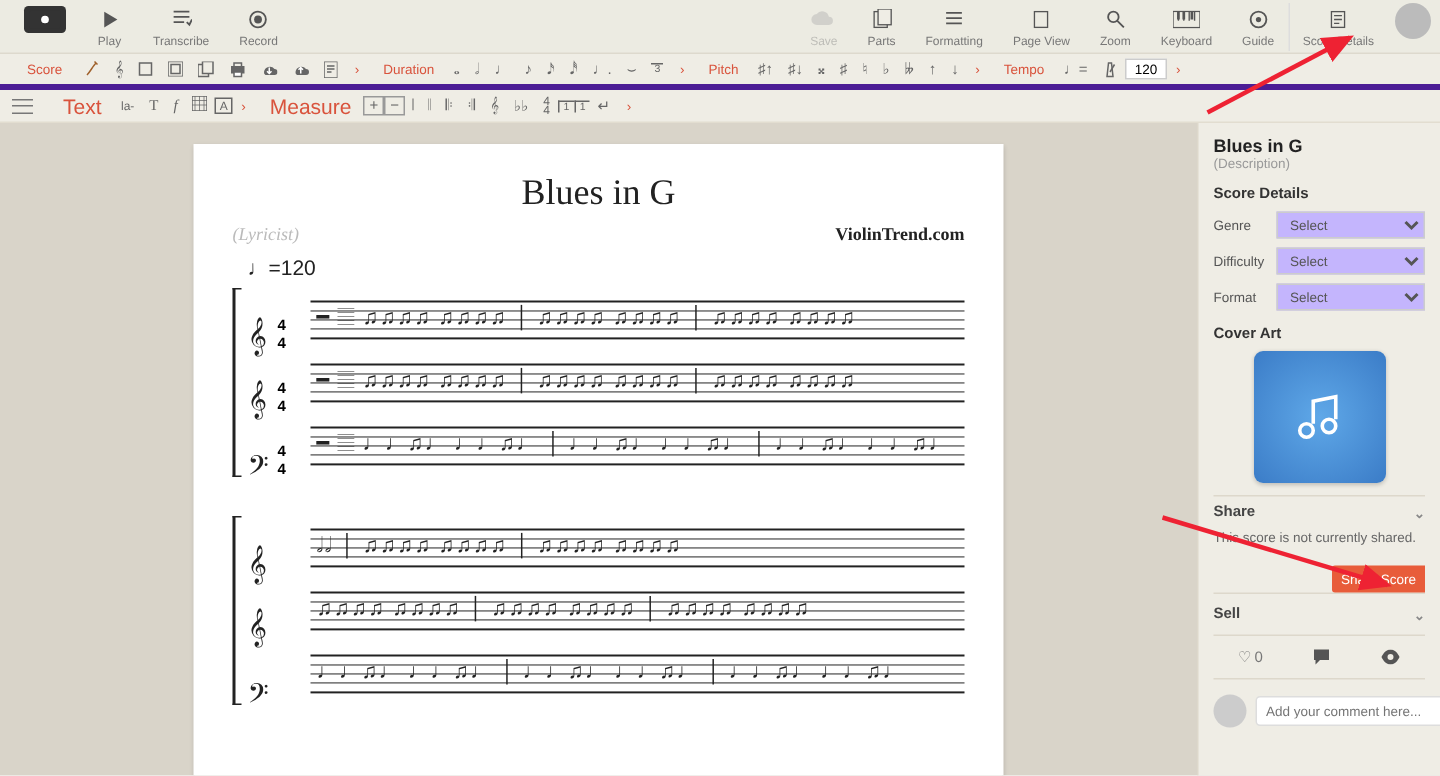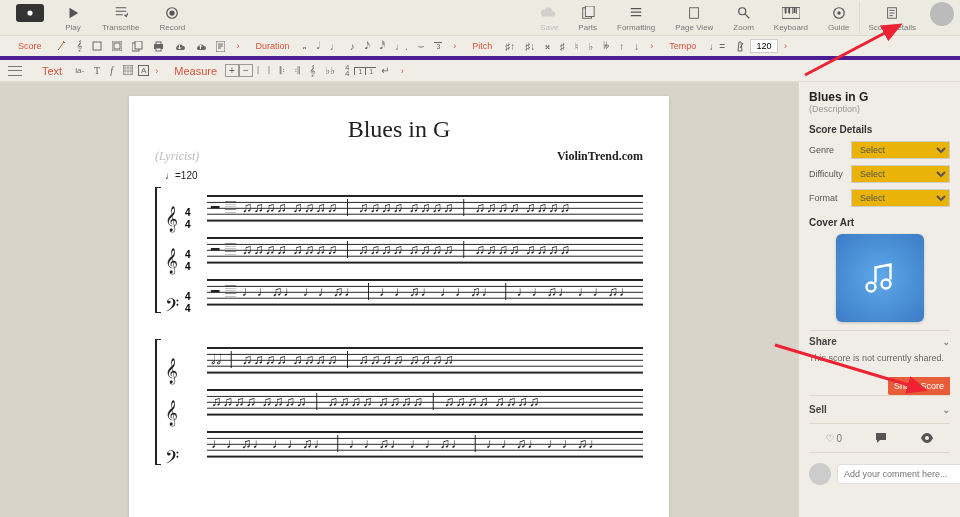--- a/index.html
+++ b/index.html
@@ -22,33 +22,33 @@
 .sec-toolbar .group-label { color: #d9533c; font-size: 9px; margin: 0 8px 0 10px; }
 .sec-toolbar .tool { padding: 0 5px; cursor: pointer; display: inline-flex; align-items: center; height: 100%; }
 .sec-toolbar .tool svg, .sec-toolbar .tool span { color: #666; }
 .sec-toolbar .chev { color: #d9533c; font-size: 9px; padding: 0 6px; }
 .sec-toolbar .tempo-val { border: 1px solid #ccc; padding: 1px 4px; font-size: 9px; background: #fff; width: 28px; text-align: center; }
 
 
 .third-toolbar { height: 22px; background: #efede5; display: flex; align-items: center; padding: 0 8px; font-size: 10px; color: #666; border-bottom: 1px solid #e2ddd0; }
 .third-toolbar .hamburger { width: 14px; height: 10px; display: flex; flex-direction: column; justify-content: space-between; margin-right: 10px; }
 .third-toolbar .hamburger span { height: 1px; background: #777; }
-.third-toolbar .group-label { color: #d9533c; font-size: 11px; margin: 0 8px 0 10px; }
+.third-toolbar .group-label { color: #d9533c; font-size: 14px; margin: 0 8px 0 10px; }
 .third-toolbar .tool { padding: 0 5px; cursor: pointer; }
 .third-toolbar .chev { color: #d9533c; font-size: 9px; padding: 0 6px; }
 
 
 .main { position: absolute; top: 82px; bottom: 0; left: 0; right: 162px; overflow: hidden; display: flex; justify-content: center; }
 .sheet { width: 540px; background: #fff; margin-top: 14px; padding: 20px 26px; box-shadow: 0 1px 3px rgba(0,0,0,0.15); position: relative; height: 500px; }
 .sheet-title { text-align: center; font-family: Georgia, serif; font-size: 24px; color: #222; }
 .sheet-subtitle { text-align: center; font-size: 10px; color: #aaa; margin-top: 2px; }
 .sheet-meta { display: flex; justify-content: space-between; font-size: 12px; margin-top: 6px; }
 .sheet-meta .lyricist { color: #bbb; font-family: Georgia, serif; font-style: italic; }
 .sheet-meta .composer { font-family: Georgia, serif; font-weight: bold; color: #222; }
-.tempo-mark { font-size: 10px; color: #222; margin-top: 6px; margin-left: 10px; }
+.tempo-mark { font-size: 14px; color: #222; margin-top: 6px; margin-left: 10px; }
 
 .system { margin-top: 6px; }
 .staff-row { display: flex; align-items: center; height: 42px; }
 .clef-area { width: 46px; position: relative; }
 .staff-lines { flex: 1; position: relative; height: 30px; }
 .staff-lines::before { content: ''; position: absolute; inset: 0;
   background: repeating-linear-gradient(to bottom, #222 0, #222 0.6px, transparent 0.6px, transparent 6px);
   background-size: 100% 24.6px; background-position: 0 3px; }
 .notes-art { position: absolute; inset: 0; font-size: 14px; color: #222; font-family: Georgia, serif; letter-spacing: 1px; padding-left: 4px; line-height: 30px; white-space: nowrap; overflow: hidden; }
 
@@ -58,21 +58,21 @@
 
 .brace { width: 6px; border-left: 2px solid #222; border-top: 1px solid #222; border-bottom: 1px solid #222; }
 
 
 .right-panel { position: absolute; top: 82px; right: 0; bottom: 0; width: 162px; background: #efede5; border-left: 1px solid #ddd8cb; padding: 8px 10px; font-size: 10px; color: #444; overflow: hidden; }
 .right-panel .score-title { font-weight: bold; font-size: 12px; color: #222; }
 .right-panel .score-desc { color: #999; font-size: 9px; margin-bottom: 10px; }
 .right-panel .section-h { font-weight: bold; font-size: 10px; margin: 10px 0 6px; color: #333; }
 .right-panel .field-row { display: flex; align-items: center; margin-bottom: 6px; }
 .right-panel .field-row label { width: 42px; font-size: 9px; color: #555; }
-.right-panel .field-row select { flex: 1; font-size: 9px; padding: 2px 4px; border: 1px solid #ccc; background: #eab308; color: #555; }
+.right-panel .field-row select { flex: 1; font-size: 9px; padding: 2px 4px; border: 1px solid #ccc; background: #c4b5fd; color: #555; }
 .cover-art { width: 88px; height: 88px; margin: 6px auto; border-radius: 6px; background: radial-gradient(circle at 50% 50%, #5fa8e8, #3b7cc7); display: flex; align-items: center; justify-content: center; box-shadow: 0 1px 3px rgba(0,0,0,0.2); }
 .cover-art svg { width: 36px; height: 36px; }
 .share-row { display: flex; justify-content: space-between; align-items: center; border-top: 1px solid #ddd8cb; padding-top: 5px; margin-top: 8px; font-weight: bold; }
 .share-msg { font-size: 9px; color: #666; margin: 6px 0 14px; }
 .share-btn { position: absolute; right: 0; background: #e85c3a; color: #fff; font-size: 9px; padding: 4px 6px; border-radius: 2px 0 0 2px; cursor: pointer; }
 .sell-row { display: flex; justify-content: space-between; align-items: center; border-top: 1px solid #ddd8cb; padding-top: 8px; font-weight: bold; }
 .stats-row { display: flex; justify-content: space-around; align-items: center; border-top: 1px solid #ddd8cb; border-bottom: 1px solid #ddd8cb; padding: 8px 0; margin-top: 8px; }
 .stats-row .stat { display: flex; align-items: center; gap: 2px; color: #777; font-size: 10px; }
 .comment-row { display: flex; align-items: center; gap: 6px; margin-top: 10px; }
 .comment-avatar { width: 22px; height: 22px; border-radius: 50%; background: #ccc; flex-shrink: 0; }

